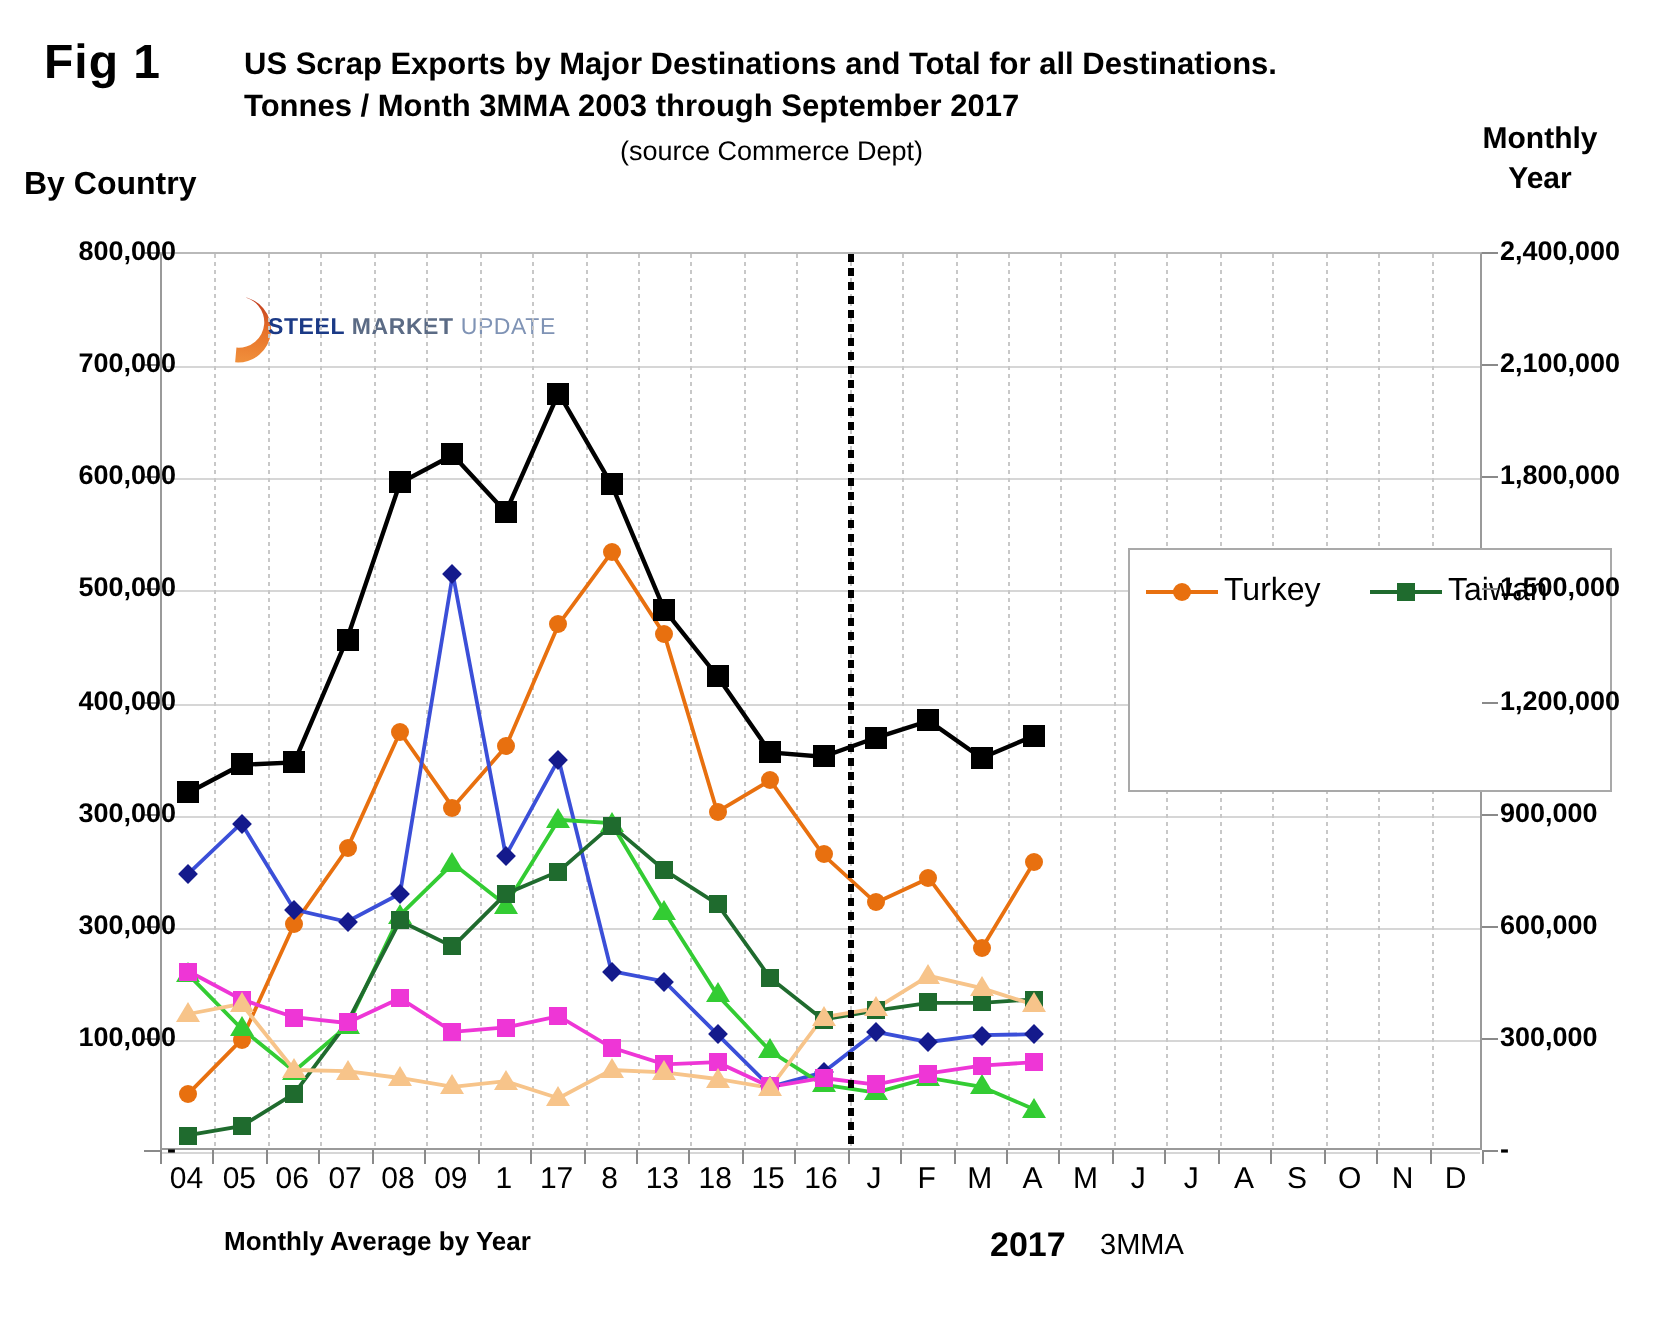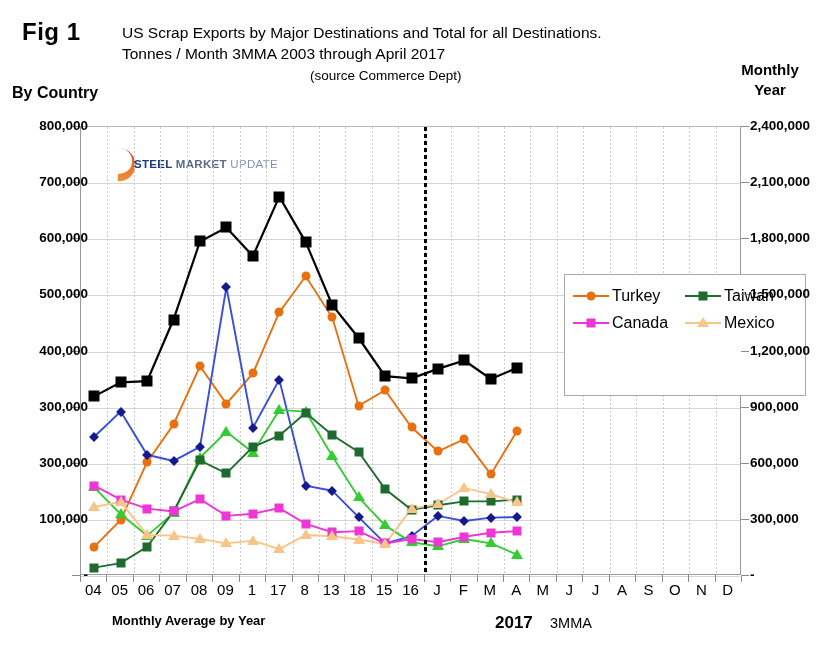--- a/index.html
+++ b/index.html
@@ -15,21 +15,21 @@
 
   
   #fig-label {
     position:absolute; left:22px; top:18px;
     font-size:24px; font-weight:bold; letter-spacing:0.5px;
   }
   #title-block {
     position:absolute; left:122px; top:22px; width:620px;
   }
   .title-line {
-    font-size:15.5px; font-weight:normal; line-height:21px; white-space:nowrap;
+    font-size:15.5px; font-weight:bold; line-height:21px; white-space:nowrap;
   }
   #source-line {
     position:absolute; left:310px; top:68px;
     font-size:13.5px; font-weight:normal;
   }
   #left-axis-caption {
     position:absolute; left:12px; top:84px;
     font-size:16px; font-weight:bold;
   }
   #right-axis-caption {
@@ -127,21 +127,21 @@
   .lg-market { color:#5b6b85; }
   .lg-update { color:#7f93b5; font-weight:normal; }
 </style>
 </head>
 <body>
 
 <div id="fig-label">Fig 1</div>
 
 <div id="title-block">
   <div class="title-line">US Scrap Exports by Major Destinations and Total for all Destinations.</div>
-  <div class="title-line">Tonnes / Month 3MMA     2003 through April 2017</div>
+  <div class="title-line">Tonnes / Month 3MMA     2003 through September 2017</div>
 </div>
 
 <div id="source-line">(source Commerce Dept)</div>
 
 <div id="left-axis-caption">By Country</div>
 
 <div id="right-axis-caption">
   <div>Monthly</div>
   <div>Year</div>
 </div>
@@ -578,36 +578,20 @@
             <i class="lmark m-circle" style="background:#e8700f"></i>
           </span>
         <span class="legend-text">Turkey</span>
       </div>
       <div class="legend-entry">
         <span class="legend-swatch">
             <i class="lline" style="background:#1f6b2e"></i>
             <i class="lmark m-square" style="background:#1f6b2e"></i>
           </span>
         <span class="legend-text">Taiwan</span>
-      </div>
-    </div>
-    <div class="legend-row">
-      <div class="legend-entry">
-        <span class="legend-swatch">
-            <i class="lline" style="background:#ee36d6"></i>
-            <i class="lmark m-square" style="background:#ee36d6"></i>
-          </span>
-        <span class="legend-text">Canada</span>
-      </div>
-      <div class="legend-entry">
-        <span class="legend-swatch">
-            <i class="lline" style="background:#f7c48a"></i>
-            <i class="lmark m-tri" style="border-bottom:10px solid #f7c48a"></i>
-          </span>
-        <span class="legend-text">Mexico</span>
       </div>
     </div>
   </div>
 </div>
 
 <div id="axis-layer">
     <div class="tick-mark-left" style="top: 126px;"></div>
     <div class="tick-mark-right" style="top: 126px;"></div>
     <div class="ytick-left" style="top: 119px;">800,000</div>
     <div class="ytick-right" style="top: 119px;">2,400,000</div>

